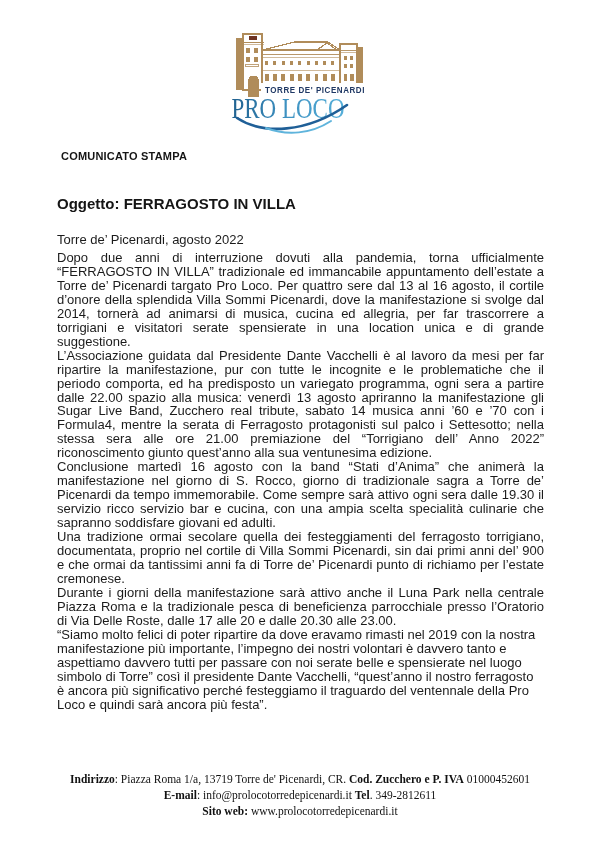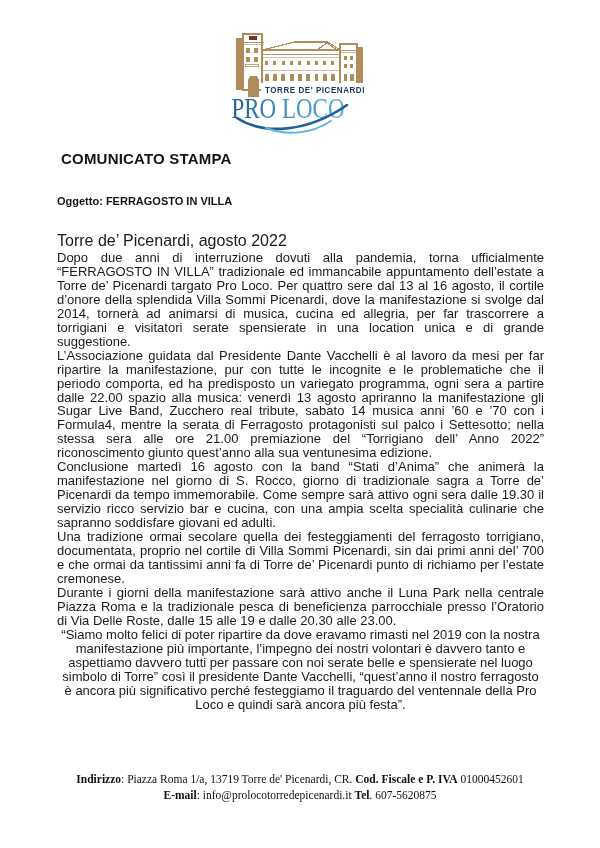--- a/index.html
+++ b/index.html
@@ -14,46 +14,46 @@
   }
   .logo{
     position:absolute;
     top:31px;left:50%;
     width:142px;height:106px;
     margin-left:-71px;
   }
   .doc-title{
     position:absolute;
     top:150px;left:61px;
-    font-size:15px;font-weight:bold;
+    font-size:11px;font-weight:bold;
     letter-spacing:.2px;
     color:#151515;
   }
   .doc-subject{
     position:absolute;
     top:195px;left:57px;
-    font-size:11px;font-weight:bold;
+    font-size:15px;font-weight:bold;
     color:#151515;
   }
   .doc-dateline{
     position:absolute;
     top:232px;left:57px;
-    font-size:16px;
+    font-size:13px;
     color:#1b1b1b;
   }
   .doc-body{
     position:absolute;
     top:251px;left:57px;
     width:487px;
     font-size:13px;
     line-height:13.95px;
     color:#1b1b1b;
   }
   .doc-body p{margin:0;text-align:justify;}
-  .doc-body p.last{text-align:center;}
+  .doc-body p.last{text-align:left;}
   .doc-footer{
     position:absolute;
     top:771px;left:0;right:0;
     text-align:center;
     font-family:"Liberation Serif",serif;
     font-size:11.5px;
     line-height:16.2px;
     color:#111;
   }
   .doc-footer b{font-weight:bold;text-align:center;}
@@ -150,27 +150,30 @@
   <div class="doc-title">COMUNICATO STAMPA</div>
 
   <div class="doc-subject">Oggetto: FERRAGOSTO IN VILLA</div>
 
   <div class="doc-dateline">Torre de’ Picenardi, agosto 2022</div>
 
   <div class="doc-body">
     <p>Dopo due anni di interruzione dovuti alla pandemia, torna ufficialmente “FERRAGOSTO IN VILLA” tradizionale ed immancabile appuntamento dell’estate a Torre de’ Picenardi targato Pro Loco. Per quattro sere dal 13 al 16 agosto, il cortile d’onore della splendida Villa Sommi Picenardi, dove la manifestazione si svolge dal 2014, tornerà ad animarsi di musica, cucina ed allegria, per far trascorrere a torrigiani e visitatori serate spensierate in una location unica e di grande suggestione.</p>
     <p>L’Associazione guidata dal Presidente Dante Vacchelli è al lavoro da mesi per far ripartire la manifestazione, pur con tutte le incognite e le problematiche che il periodo comporta, ed ha predisposto un variegato programma, ogni sera a partire dalle 22.00 spazio alla musica: venerdì 13 agosto apriranno la manifestazione gli Sugar Live Band, Zucchero real tribute, sabato 14 musica anni ’60 e ’70 con i Formula4, mentre la serata di Ferragosto protagonisti sul palco i Settesotto; nella stessa sera alle ore 21.00 premiazione del “Torrigiano dell’ Anno 2022” riconoscimento giunto quest’anno alla sua ventunesima edizione.</p>
     <p>Conclusione martedì 16 agosto con la band “Stati d’Anima” che animerà la manifestazione nel giorno di S. Rocco, giorno di tradizionale sagra a Torre de’ Picenardi da tempo immemorabile. Come sempre sarà attivo ogni sera dalle 19.30 il servizio ricco servizio bar e cucina, con una ampia scelta specialità culinarie che sapranno soddisfare giovani ed adulti.</p>
-    <p>Una tradizione ormai secolare quella dei festeggiamenti del ferragosto torrigiano, documentata, proprio nel cortile di Villa Sommi Picenardi, sin dai primi anni del’ 700 e che ormai da tantissimi anni fa di Torre de’ Picenardi punto di richiamo per l’estate cremonese.</p>
-    <p>Durante i giorni della manifestazione sarà attivo anche il Luna Park nella centrale Piazza Roma e la tradizionale pesca di beneficienza parrocchiale presso l’Oratorio di Via Delle Roste, dalle 15 alle 19 e dalle 20.30 alle 23.00.</p>
+    <p>Una tradizione ormai secolare quella dei festeggiamenti del ferragosto torrigiano, documentata, proprio nel cortile di Villa Sommi Picenardi, sin dai primi anni del’ 900 e che ormai da tantissimi anni fa di Torre de’ Picenardi punto di richiamo per l’estate cremonese.</p>
+    <p>Durante i giorni della manifestazione sarà attivo anche il Luna Park nella centrale Piazza Roma e la tradizionale pesca di beneficienza parrocchiale presso l’Oratorio di Via Delle Roste, dalle 17 alle 20 e dalle 20.30 alle 23.00.</p>
     <p class="last">“Siamo molto felici di poter ripartire da dove eravamo rimasti nel 2019 con la nostra manifestazione più importante, l’impegno dei nostri volontari è davvero tanto e aspettiamo davvero tutti per passare con noi serate belle e spensierate nel luogo simbolo di Torre” così il presidente Dante Vacchelli, “quest’anno il nostro ferragosto è ancora più significativo perché festeggiamo il traguardo del ventennale della Pro Loco e quindi sarà ancora più festa”.</p>
   </div>
 
   <div class="doc-footer">
     <div>
-      <b>Indirizzo</b><span>: Piazza Roma 1/a, 13719 Torre de' Picenardi, CR. </span><b>Cod. Fiscale e P. IVA</b><span> 01000452601</span>
+      <b>Indirizzo</b><span>: Piazza Roma 1/a, 13719 Torre de' Picenardi, CR. </span><b>Cod. Zucchero e P. IVA</b><span> 01000452601</span>
     </div>
     <div>
-      <b>E-mail</b><span>: info@prolocotorredepicenardi.it </span><b>Tel</b><span>. 607-5620875</span>
+      <b>E-mail</b><span>: info@prolocotorredepicenardi.it </span><b>Tel</b><span>. 349-2812611</span>
+    </div>
+    <div>
+      <b>Sito web:</b><span> www.prolocotorredepicenardi.it</span>
     </div>
   </div>
 
 </div>
 
 </body></html>

